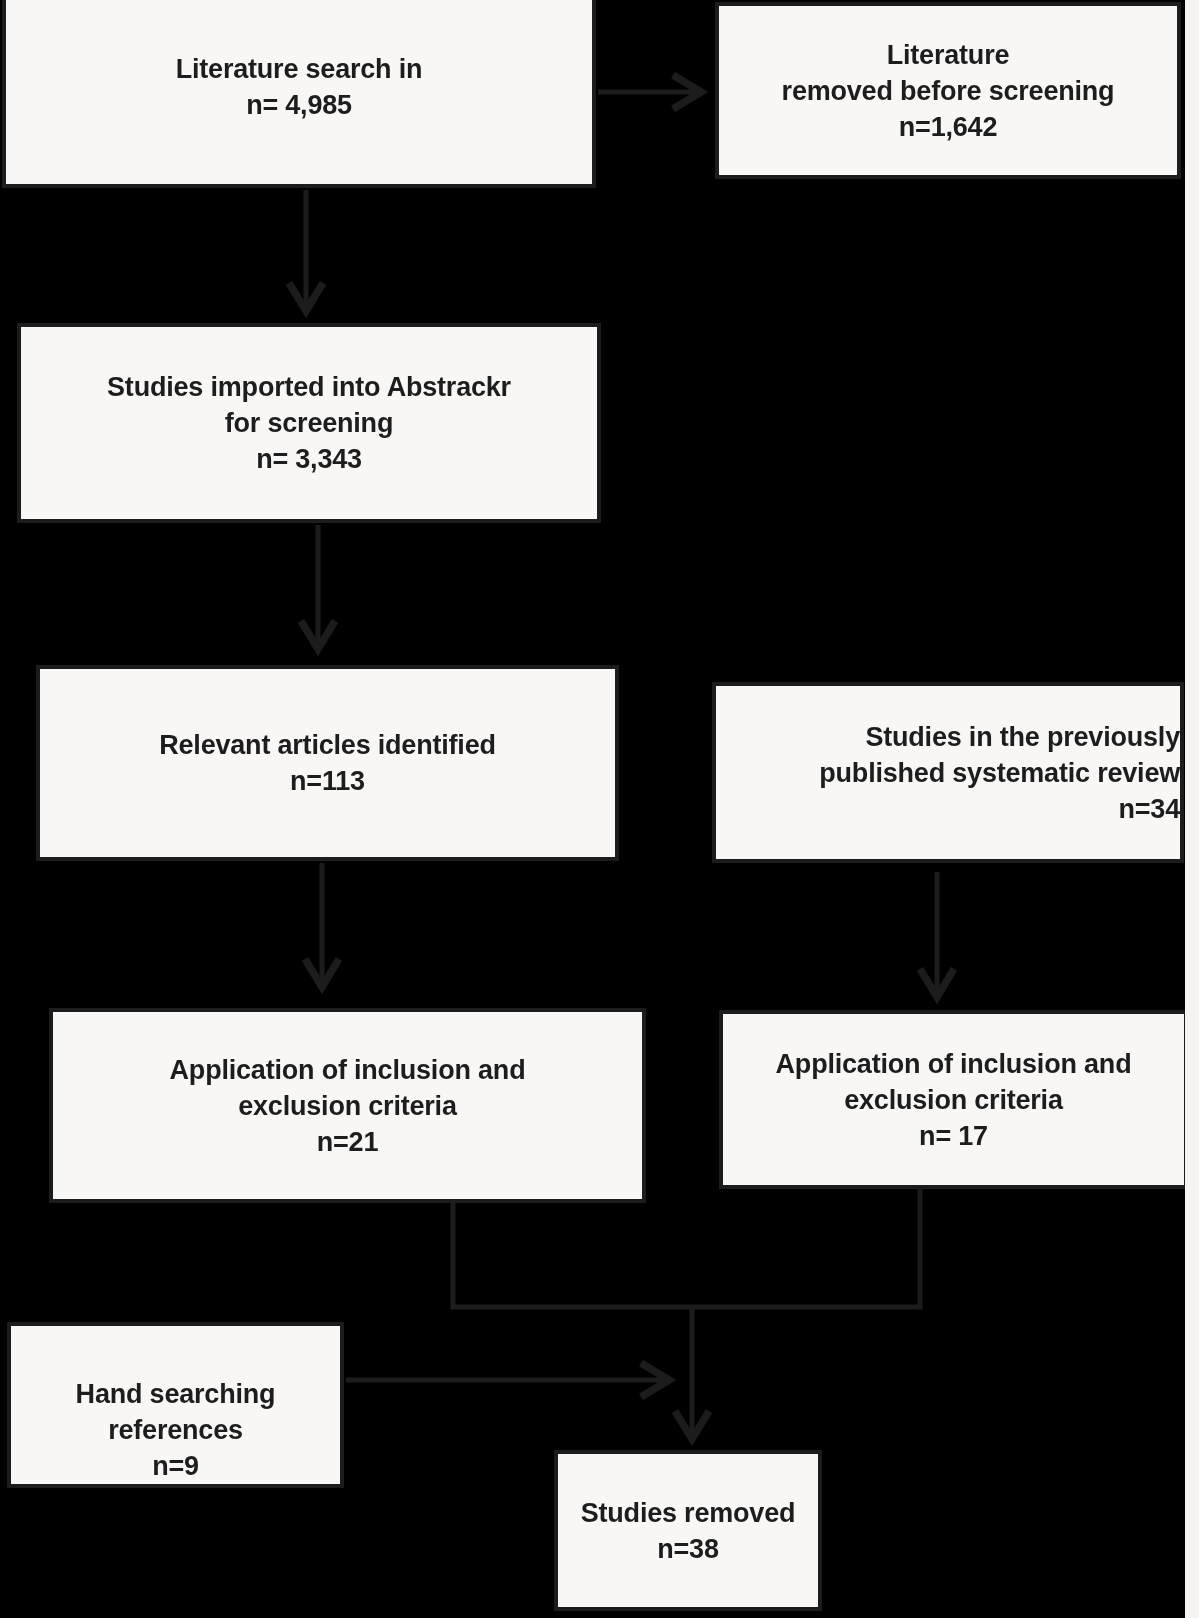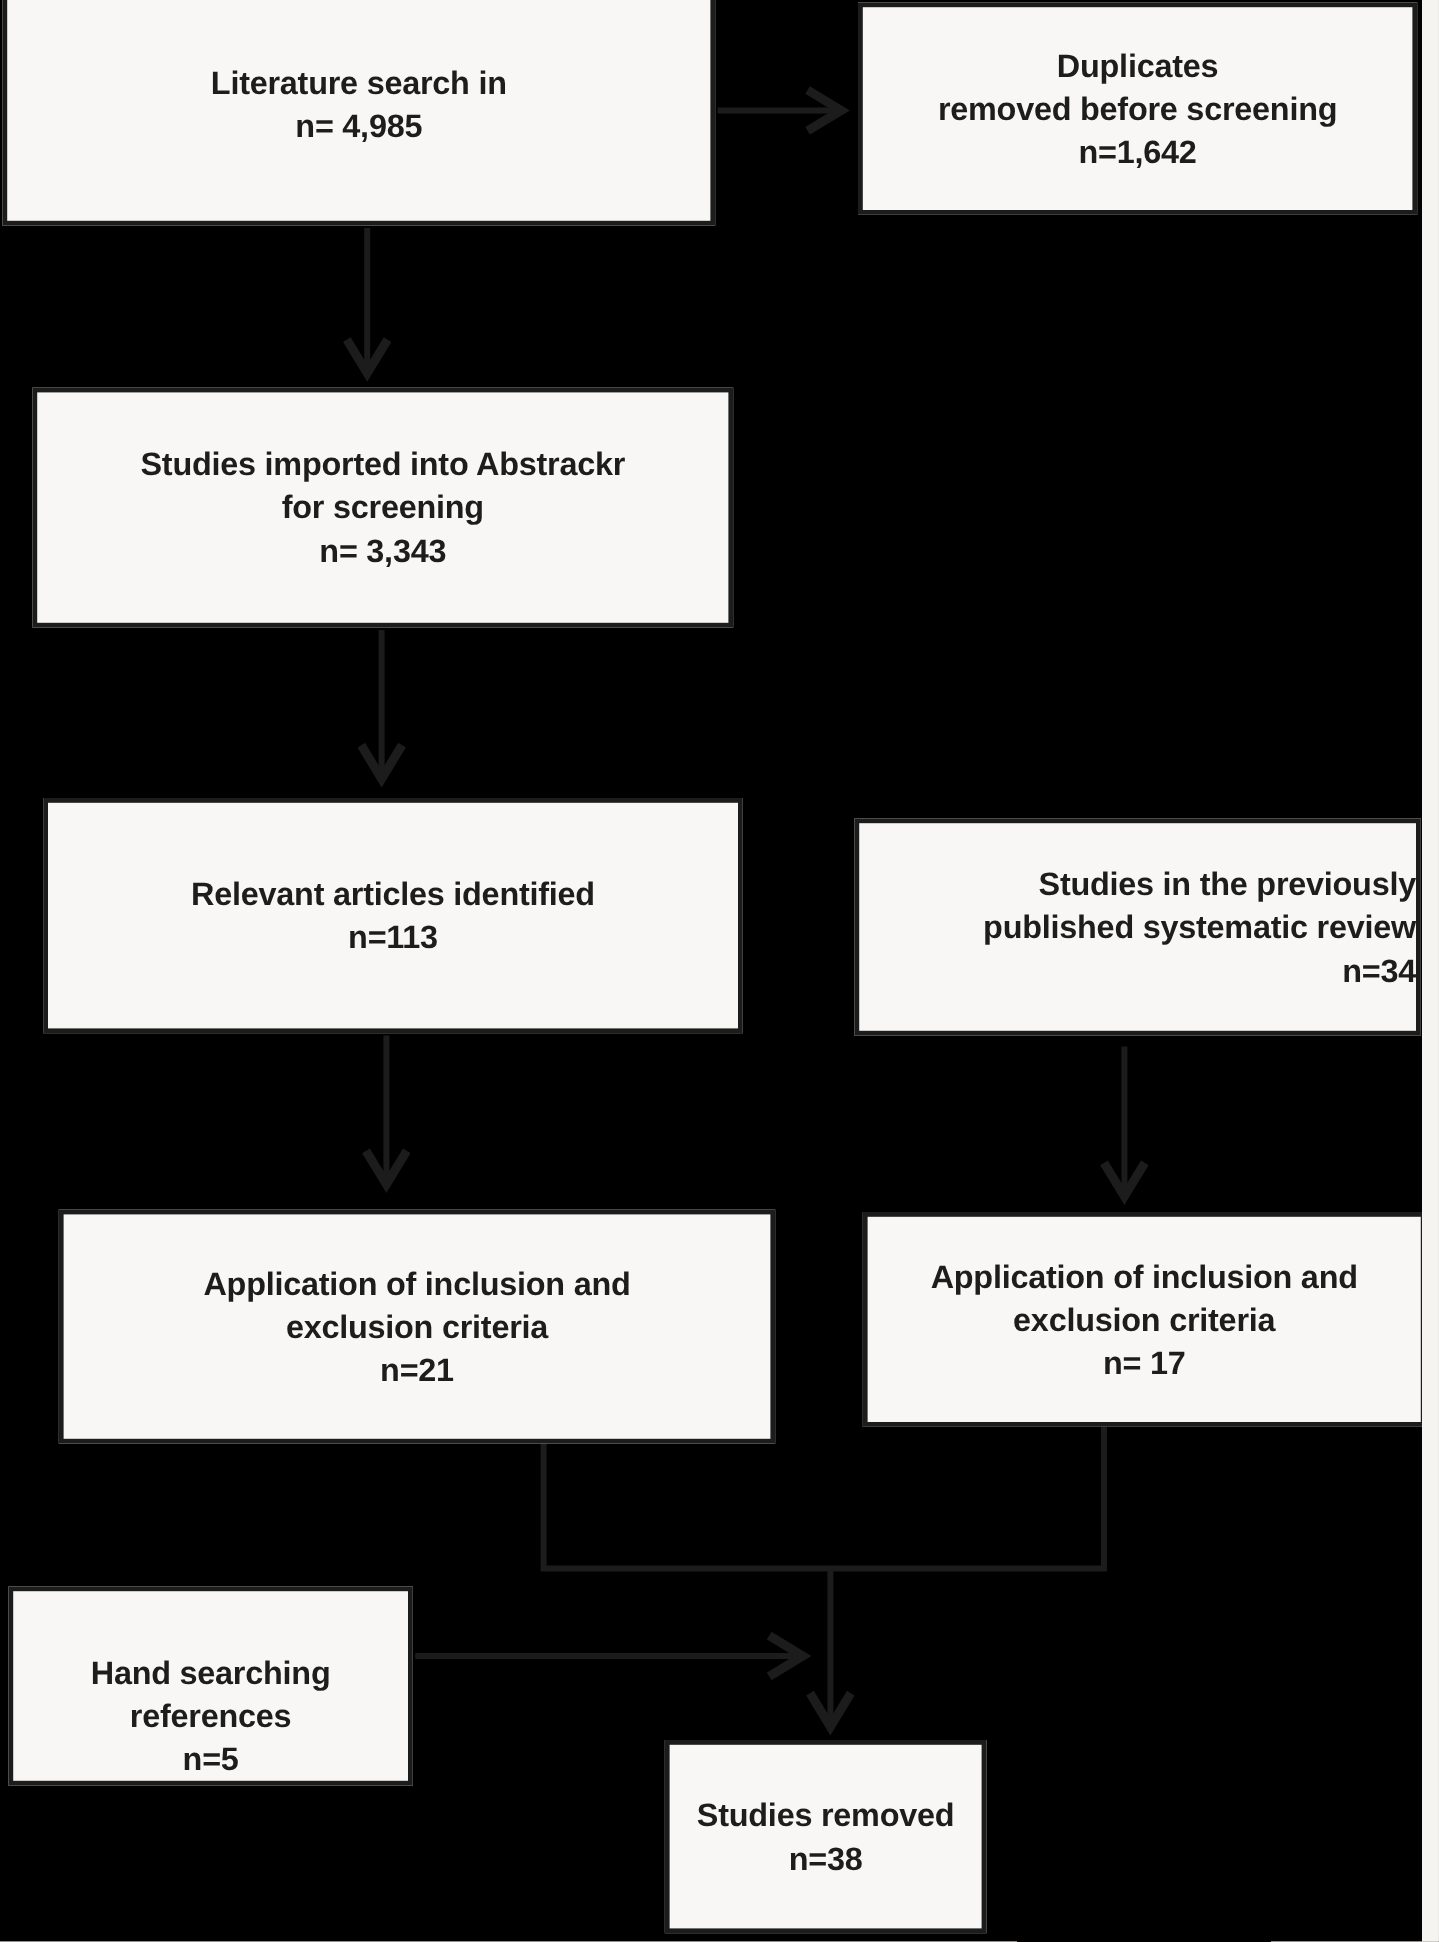--- a/index.html
+++ b/index.html
@@ -56,26 +56,26 @@
     <line x1="692" y1="1307" x2="692" y2="1438" stroke="#1c1c1c" stroke-width="5" marker-end="url(#ah)"></line>
     <line x1="346" y1="1380" x2="668" y2="1380" stroke="#1c1c1c" stroke-width="5" marker-end="url(#ah)"></line>
   </svg>
 
   <div class="box" style="left:2px; top:-14px; width:594px; height:202px;">
     <div>Literature search in</div>
     <div>n= 4,985</div>
   </div>
 
   <div class="box" style="left:715px; top:2px; width:466px; height:177px;">
-    <div>Duplicates</div>
+    <div>Literature</div>
     <div>removed before screening</div>
     <div>n=1,642</div>
   </div>
 
-  <div class="box" style="left:17px; top:323px; width:584px; height:200px;margin-left:10px;">
+  <div class="box" style="left:17px; top:323px; width:584px; height:200px;">
     <div>Studies imported into Abstrackr</div>
     <div>for screening</div>
     <div>n= 3,343</div>
   </div>
 
   <div class="box" style="left:36px; top:665px; width:583px; height:196px;">
     <div>Relevant articles identified</div>
     <div>n=113</div>
   </div>
 
@@ -93,21 +93,21 @@
 
   <div class="box" style="left:719px; top:1010px; width:469px; height:179px;">
     <div>Application of inclusion and</div>
     <div>exclusion criteria</div>
     <div>n= 17</div>
   </div>
 
   <div class="box" style="left:7px; top:1322px; width:337px; height:166px;justify-content:flex-end;">
     <div>Hand searching</div>
     <div>references</div>
-    <div>n=5</div>
+    <div>n=9</div>
   </div>
 
   <div class="box" style="left:554px; top:1450px; width:268px; height:161px;">
     <div>Studies removed</div>
     <div>n=38</div>
   </div>
 
 </div>
 
 </body></html>

